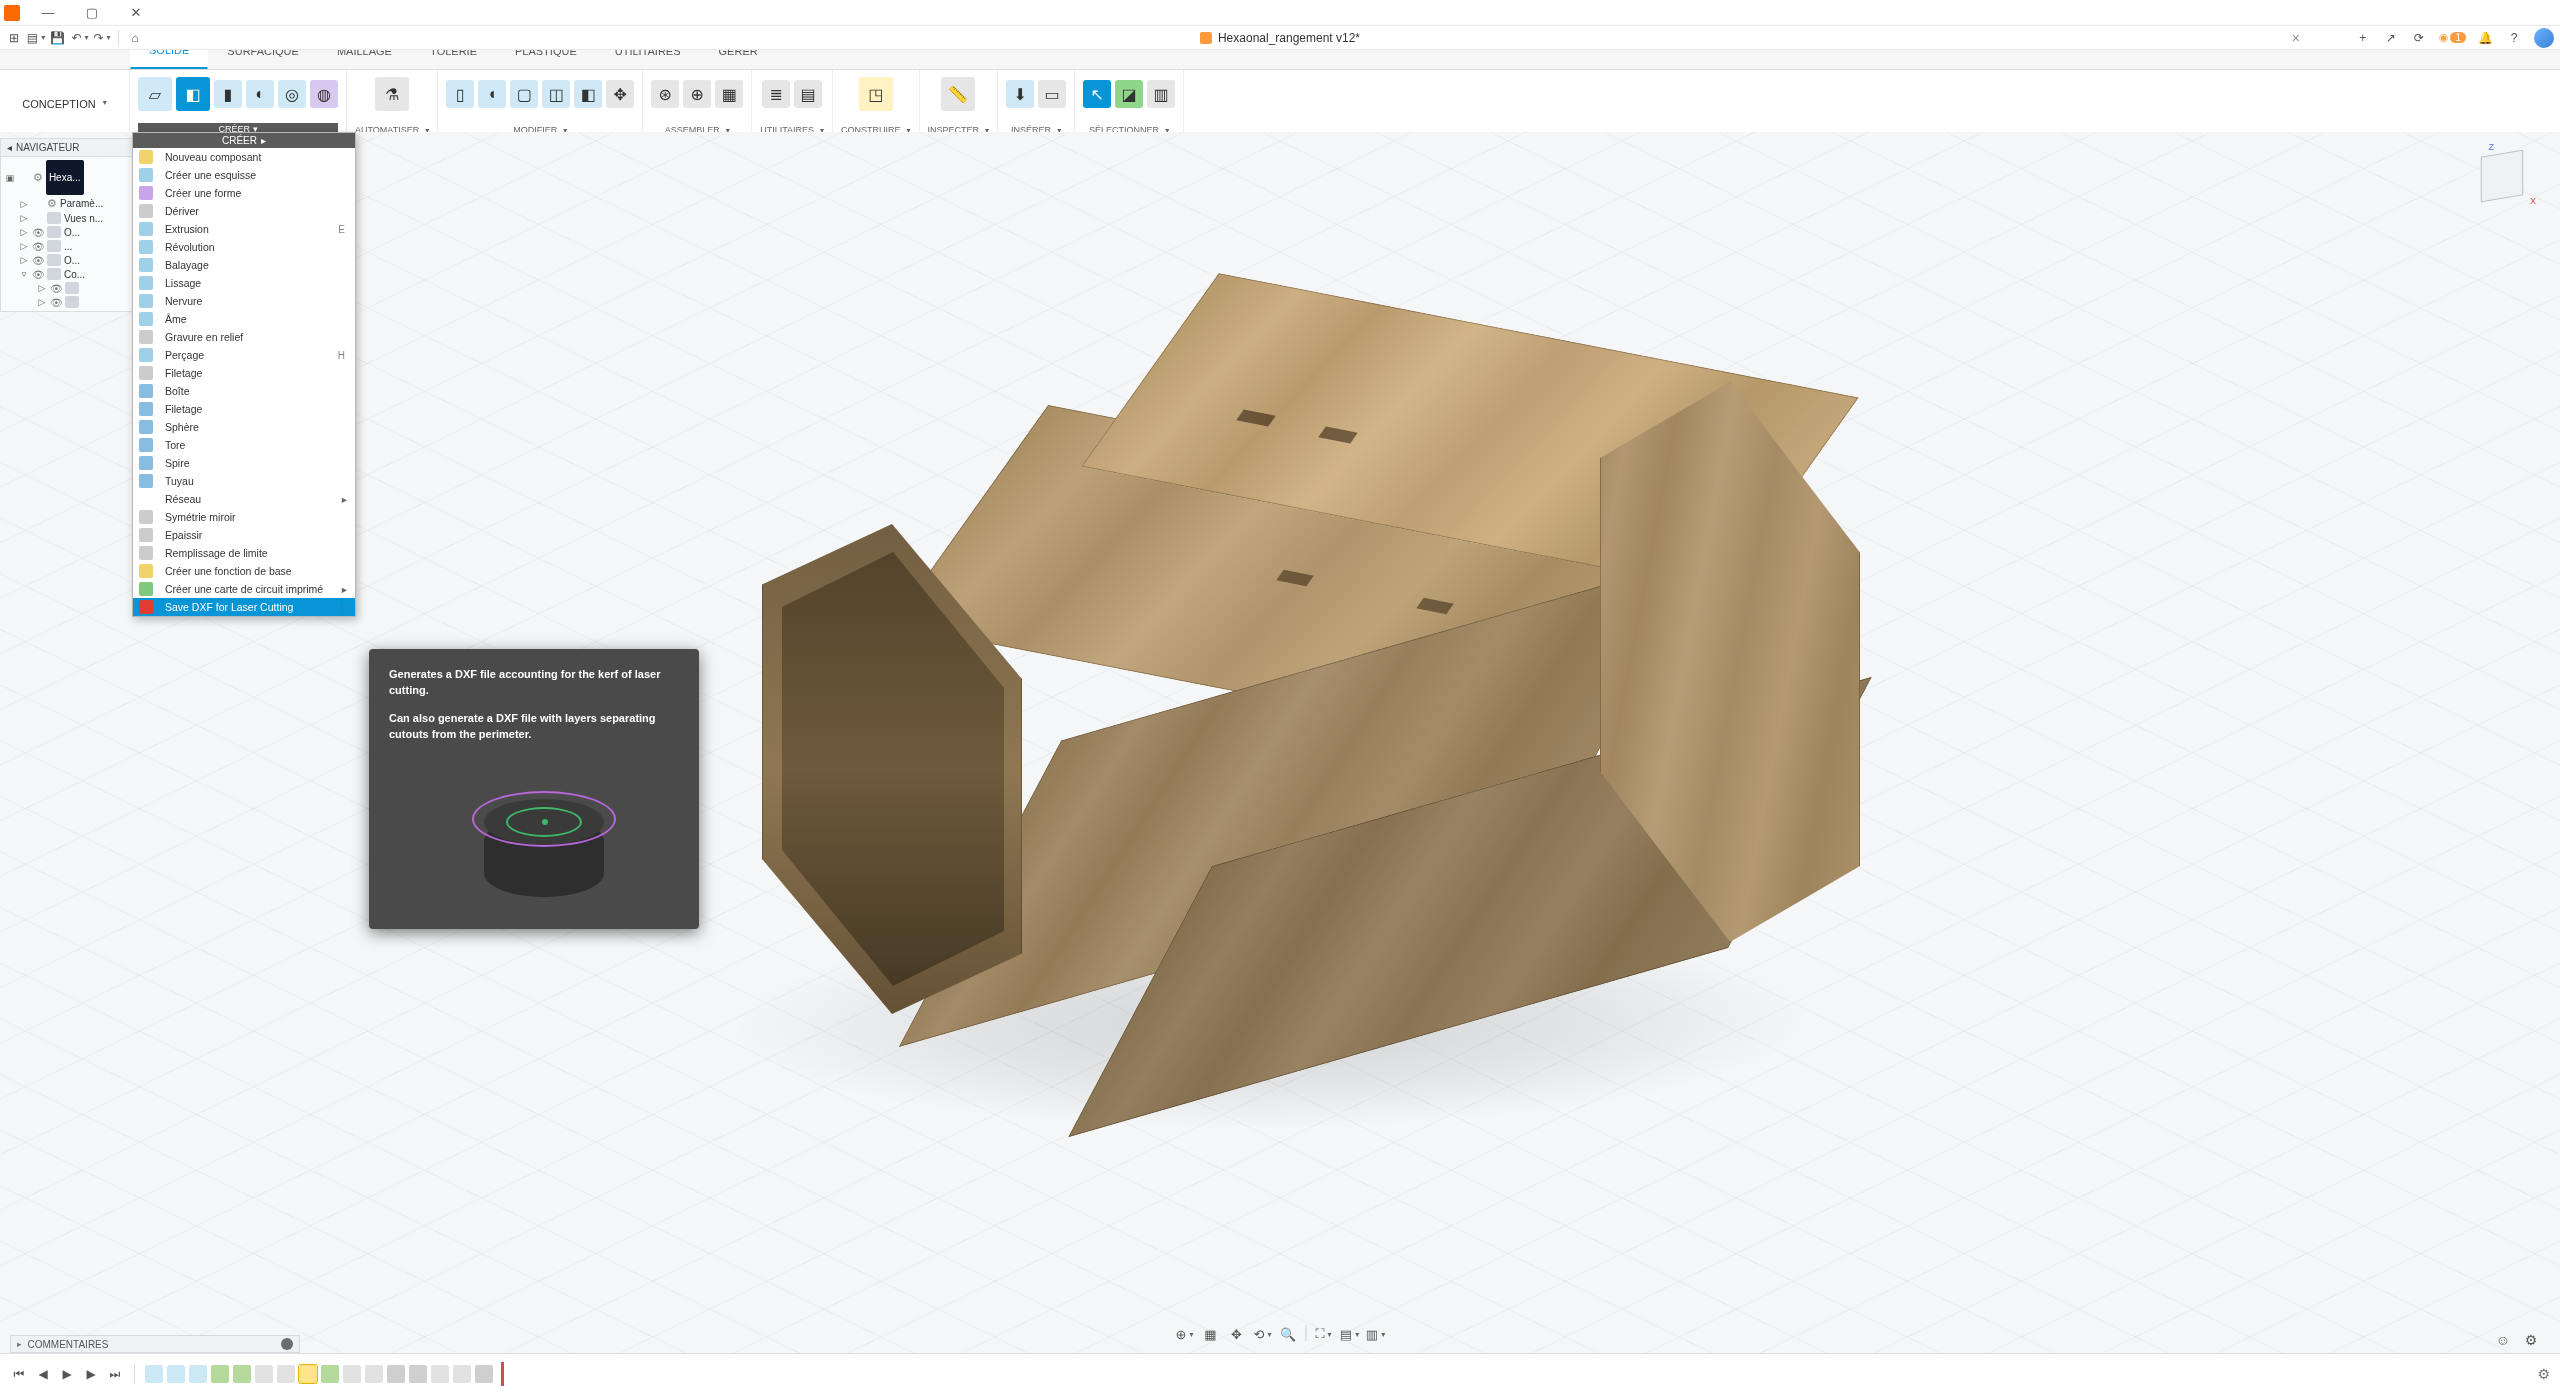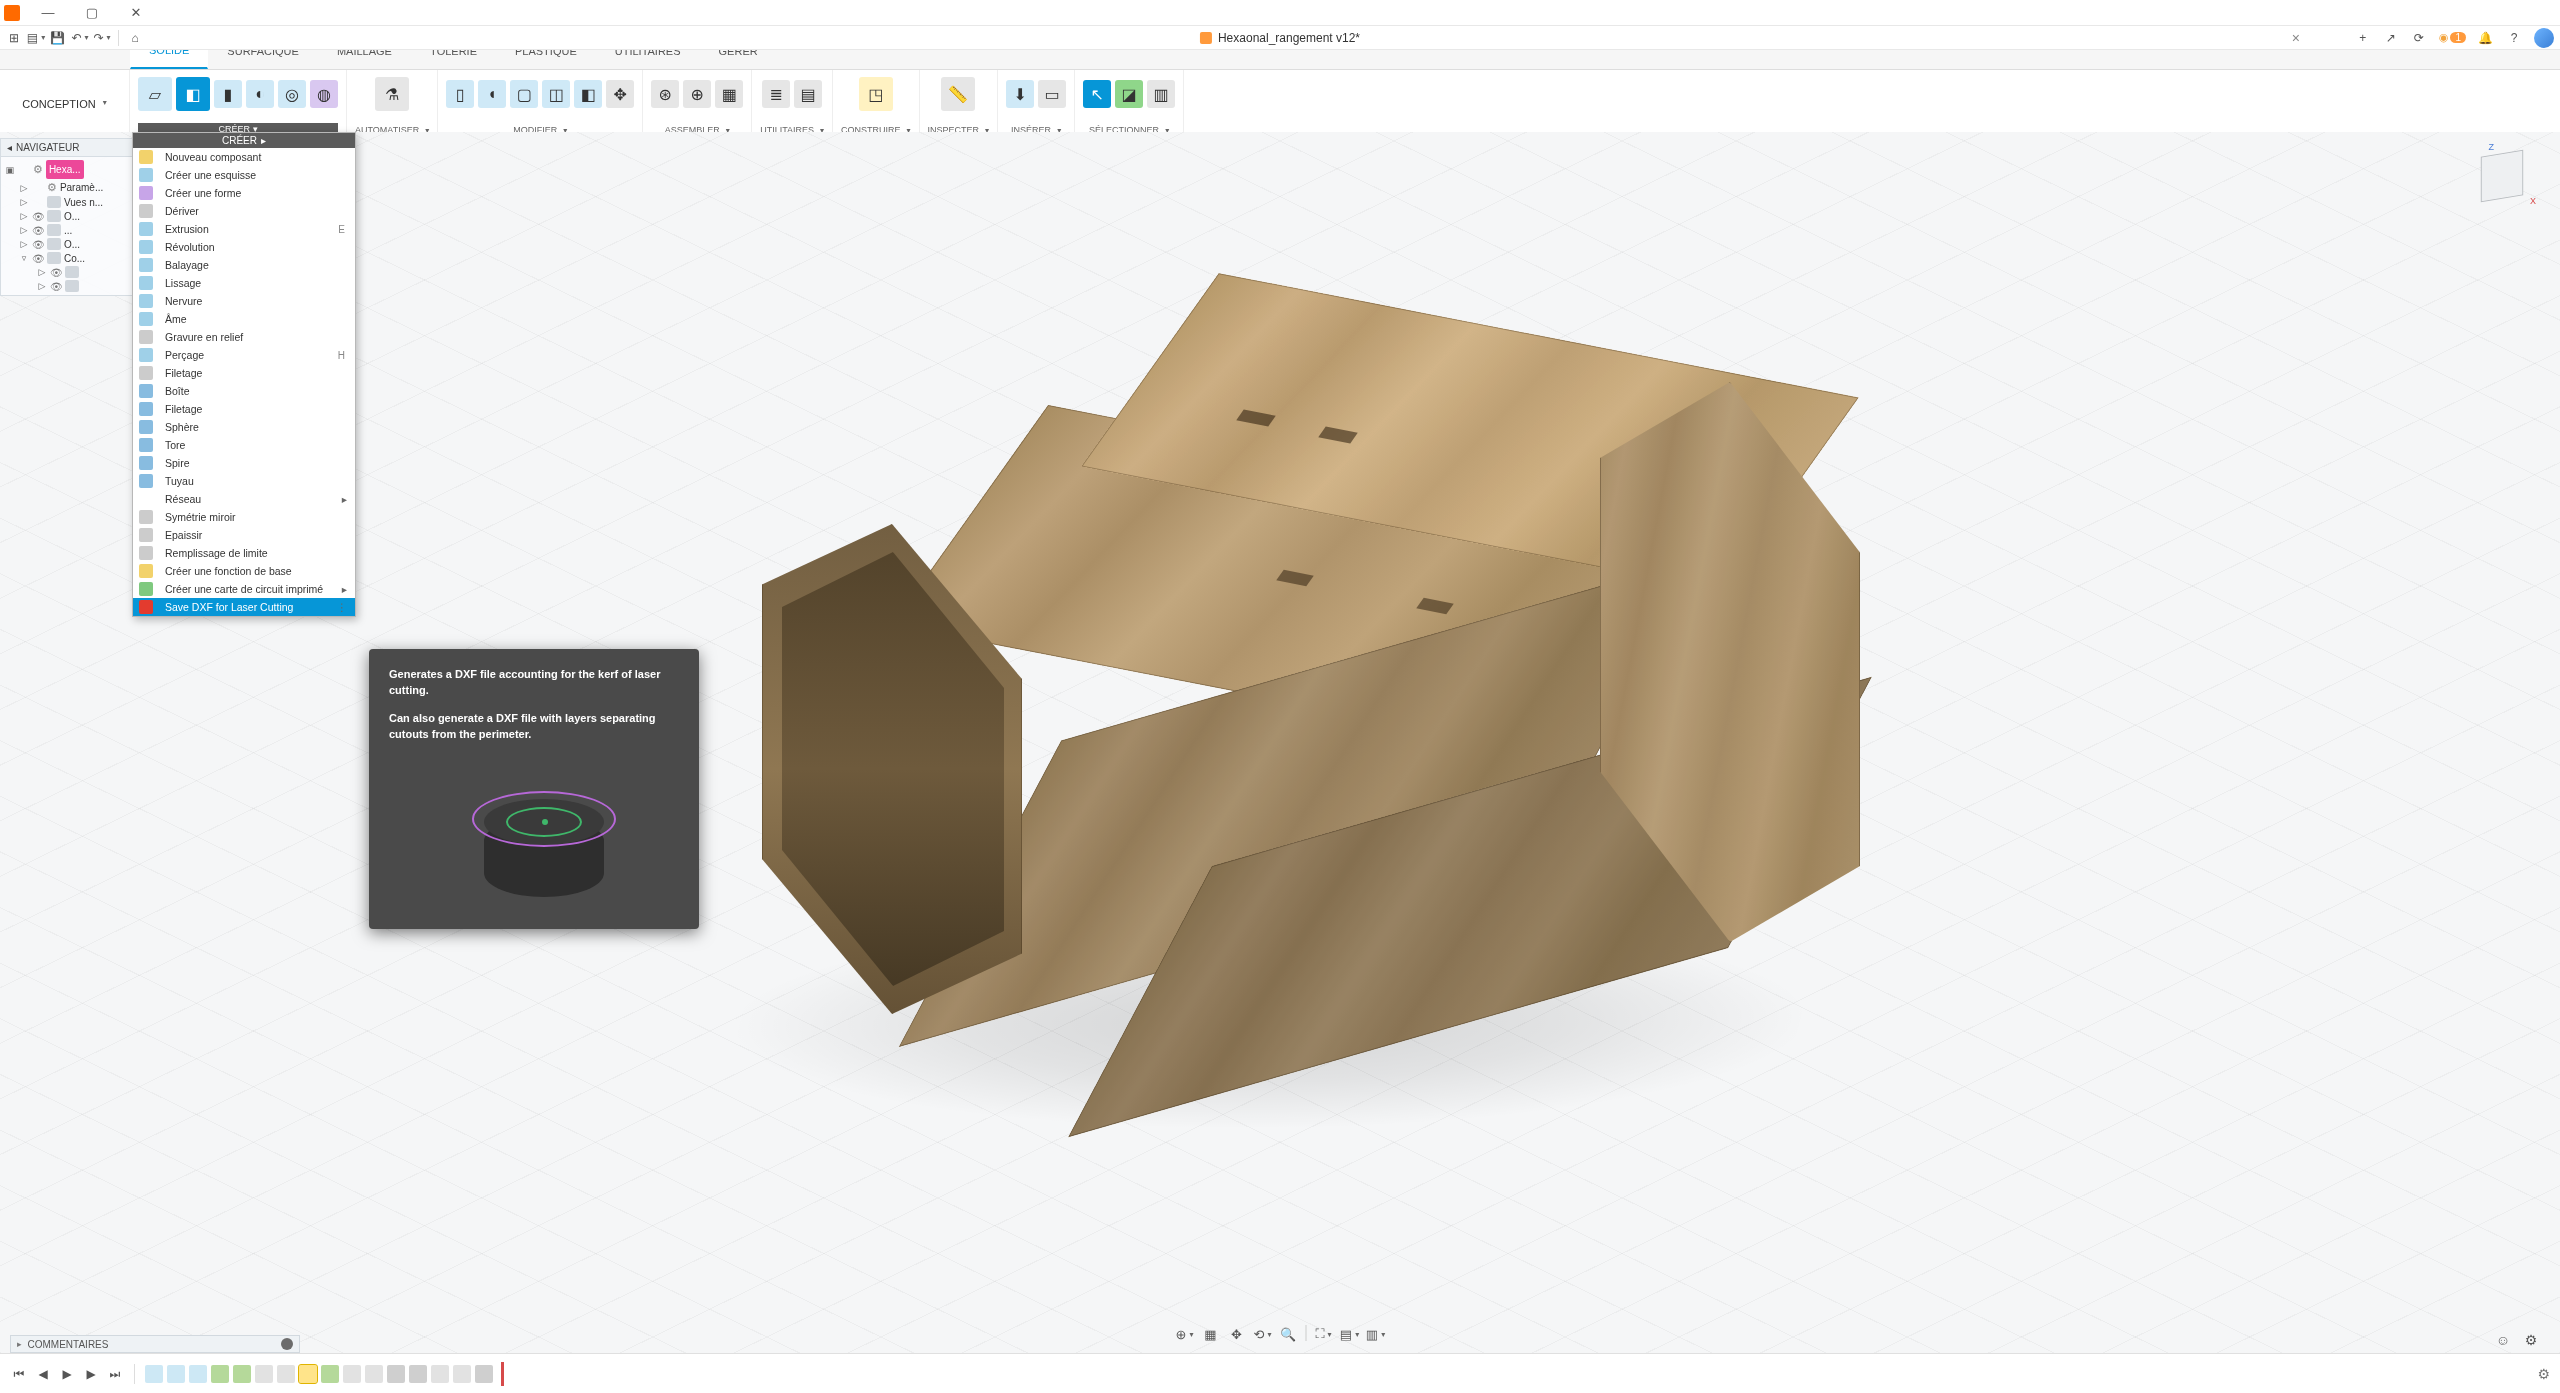--- a/index.html
+++ b/index.html
@@ -44,21 +44,21 @@
 .rb-icon.yellow { background:#fff2c2; }
 
 
 .browser { position:absolute; top: 138px; left:0; width: 210px; z-index: 5; }
 .browser-head { background:#eef2f5; border:1px solid #d6dde3; padding:3px 6px; font-size:10px; color:#444; display:flex; align-items:center; gap:4px;}
 .browser-body { background: rgba(250,251,253,0.92); border:1px solid #d6dde3; border-top:none; padding: 2px 0;}
 .tree-row { display:flex; align-items:center; gap:3px; padding: 1px 4px; font-size:10px; color:#333; white-space:nowrap;}
 .tree-row .tri { width:10px; text-align:center; color:#666; font-size:9px; }
 .tree-row .eye { width:12px; color:#777; font-size:10px; }
 .tree-row .ico { width:14px; height:12px; background:#d0d6dc; border-radius:2px; }
-.tree-row.sel .lbl { background:#ec4899; color:#fff; padding:4px 3px; border-radius:2px; }
+.tree-row.sel .lbl { background:#0f172a; color:#fff; padding:12px 3px; border-radius:2px; }
 .tree-row .gear { color:#888; font-size:11px; }
 .indent-1 { padding-left: 18px; }
 .indent-2 { padding-left: 36px; }
 
 
 .create-menu { position:absolute; top: 132px; left: 132px; width: 224px; background:#fff; border:1px solid #b8b8b8; box-shadow: 2px 3px 8px rgba(0,0,0,.25); z-index: 20; font-size:10.5px;}
 .create-menu .head { background:#5b5b5b; color:#fff; padding:2px 8px; font-size:10px; display:flex; align-items:center; justify-content:center; gap:4px;}
 .cm-row { display:flex; align-items:center; gap:12px; padding: 2px 6px; color:#333; position:relative;}
 .cm-row .ic { width:14px; height:14px; border-radius:2px; flex-shrink:0;}
 .cm-row .sc { margin-left:auto; color:#888; font-size:10px; padding-right:4px;}

